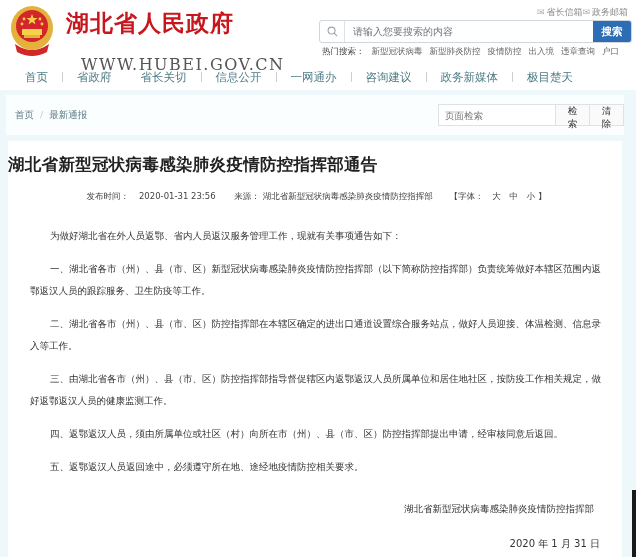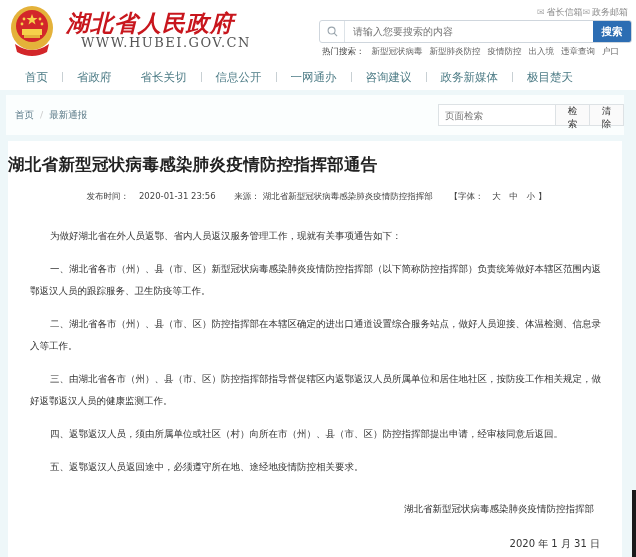--- a/index.html
+++ b/index.html
@@ -10,26 +10,26 @@
     color: #333;
     position: relative;
   }
   .header { height: 64px; position: relative; background: #fff; }
   .logo-emblem {
     position: absolute; left: 9px; top: 4px; width: 46px; height: 54px;
   }
   .site-title {
     position: absolute; left: 66px; top: 8px;
     font-family: "DejaVu Sans", sans-serif;
-    font-size: 23px; font-weight: bold; color: #c8161d; letter-spacing: 1px; font-style: italic;
+    font-size: 23px; font-weight: bold; color: #c8161d; letter-spacing: 1px;
   }
   .site-url {
-    position: absolute; left: 81px; top: 35px;
+    position: absolute; left: 81px; top: 55px;
     font-family: "DejaVu Serif", "Liberation Serif", serif;
-    font-size: 13px; color: #555; letter-spacing: 1.5px;
+    font-size: 16px; color: #555; letter-spacing: 1.5px;
   }
   .top-links {
     position: absolute; right: 8px; top: 6px; font-size: 9px; color: #888;
     display: flex; 
   }
   .top-links span.ico { color: #aaa; margin-right: 2px; }
   .search-box {
     position: absolute; left: 319px; top: 20px; width: 313px; height: 23px;
     border: 1px solid #cfd6dd; border-radius: 3px; display: flex; background: #fff;
   }

